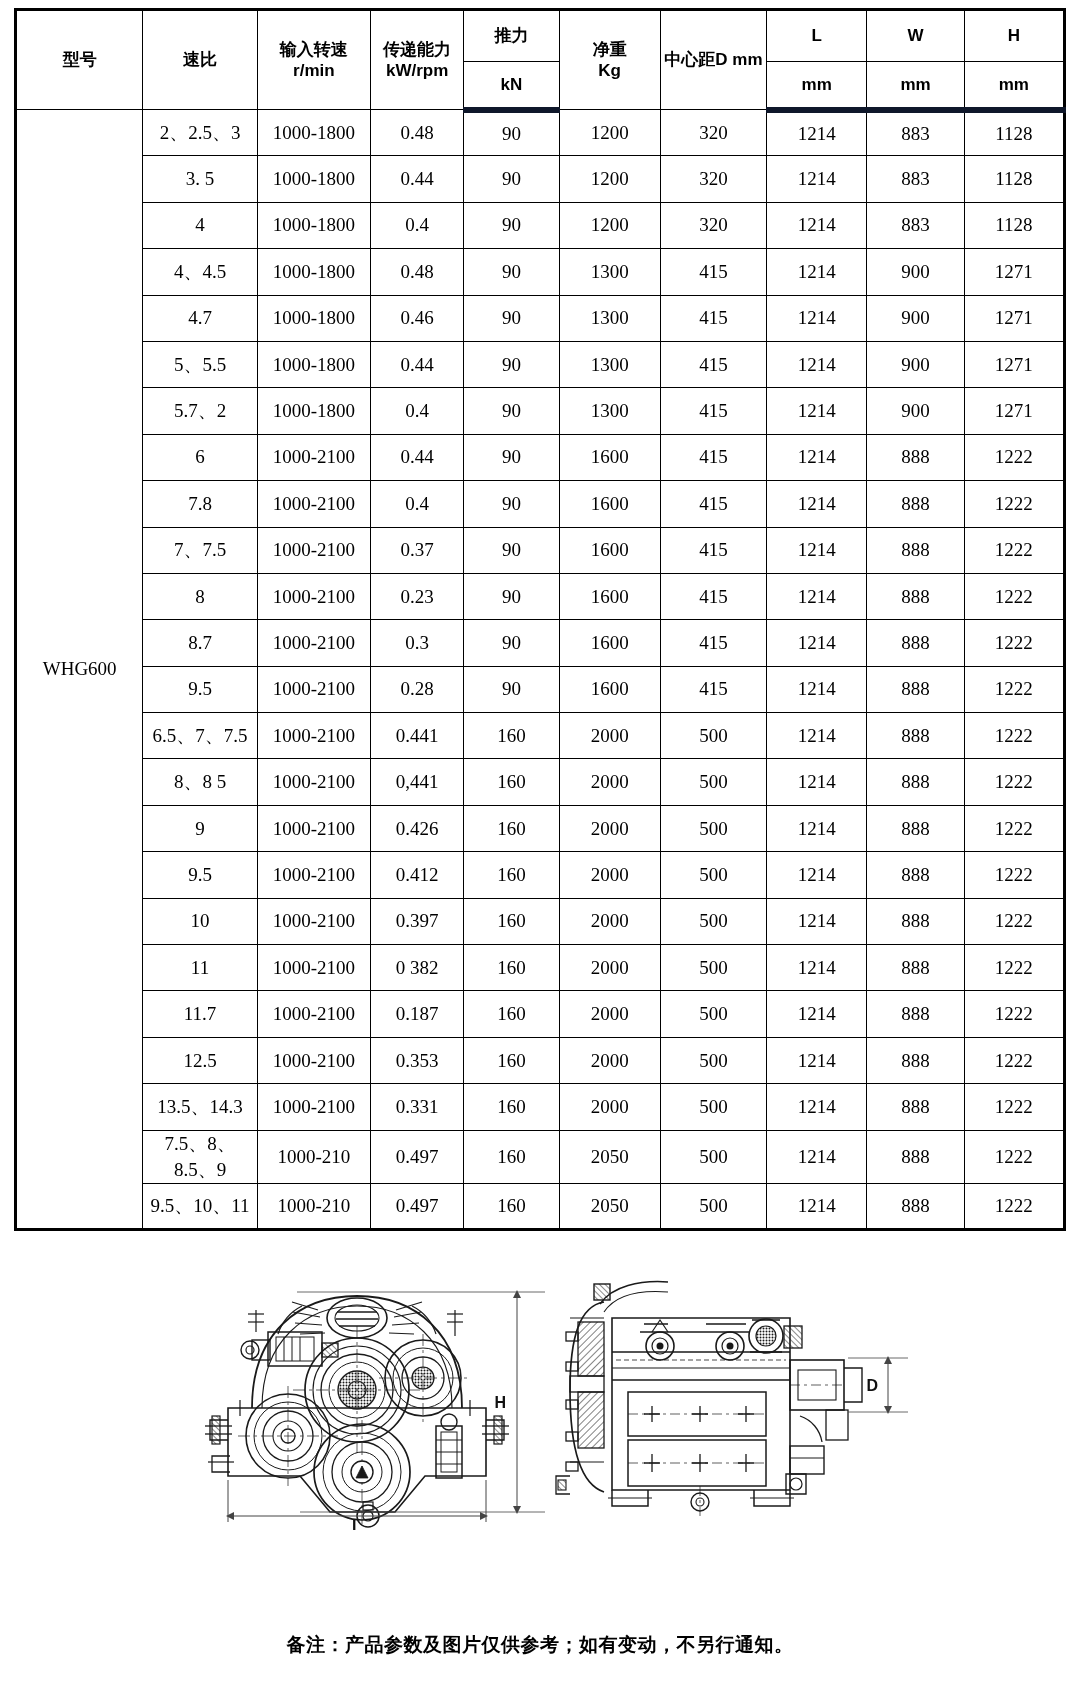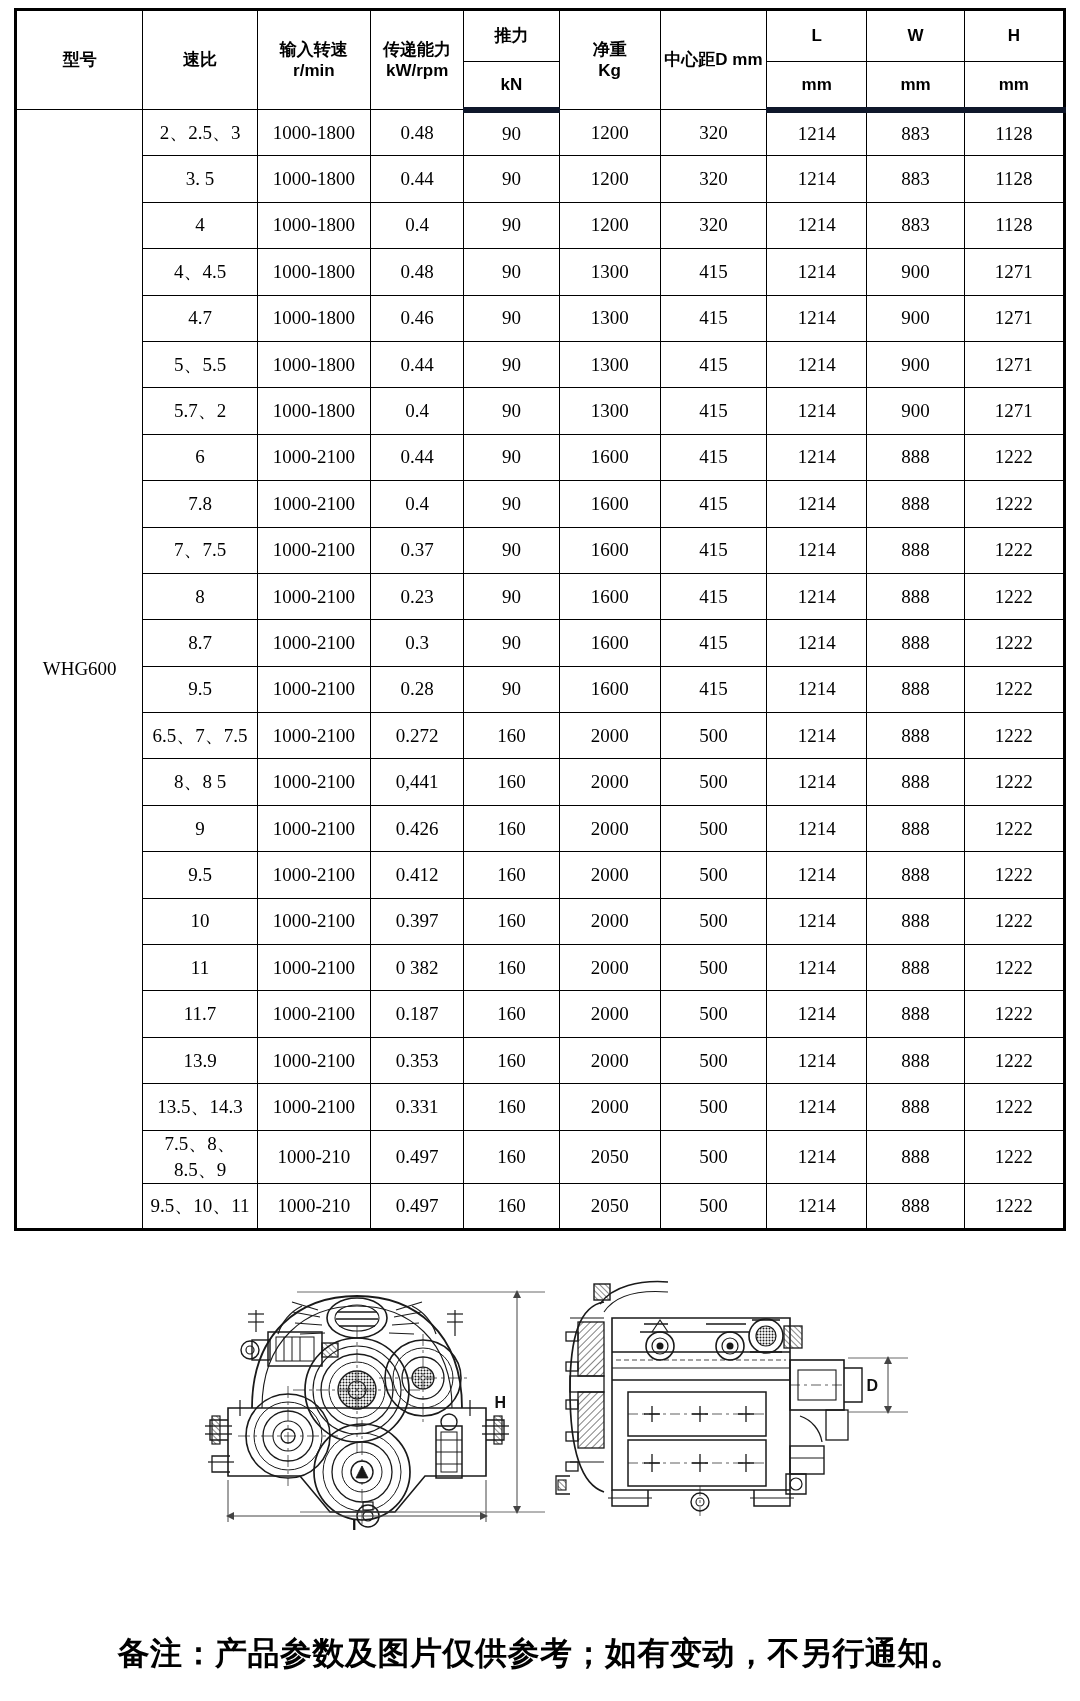--- a/index.html
+++ b/index.html
@@ -104,21 +104,21 @@
   .drawing-svg { display: block; }
 
   
   .footnote {
     position: absolute;
     left: 0;
     top: 1632px;
     width: 1080px;
     text-align: center;
     font-family: "Liberation Sans", "DejaVu Sans", sans-serif;
-    font-size: 32px;
+    font-size: 19px;
     font-weight: bold;
     letter-spacing: 0.5px;
     color: #000;
   }
 </style>
 </head>
 <body>
 
 <div class="page">
 
@@ -312,21 +312,21 @@
             <td>90</td>
             <td>1600</td>
             <td>415</td>
             <td>1214</td>
             <td>888</td>
             <td>1222</td>
           </tr>
           <tr>
             <td>6.5、7、7.5</td>
             <td>1000-2100</td>
-            <td>0.272</td>
+            <td>0.441</td>
             <td>160</td>
             <td>2000</td>
             <td>500</td>
             <td>1214</td>
             <td>888</td>
             <td>1222</td>
           </tr>
           <tr>
             <td>8、8 5</td>
             <td>1000-2100</td>
@@ -387,21 +387,21 @@
             <td>1000-2100</td>
             <td>0.187</td>
             <td>160</td>
             <td>2000</td>
             <td>500</td>
             <td>1214</td>
             <td>888</td>
             <td>1222</td>
           </tr>
           <tr>
-            <td>13.9</td>
+            <td>12.5</td>
             <td>1000-2100</td>
             <td>0.353</td>
             <td>160</td>
             <td>2000</td>
             <td>500</td>
             <td>1214</td>
             <td>888</td>
             <td>1222</td>
           </tr>
           <tr>

